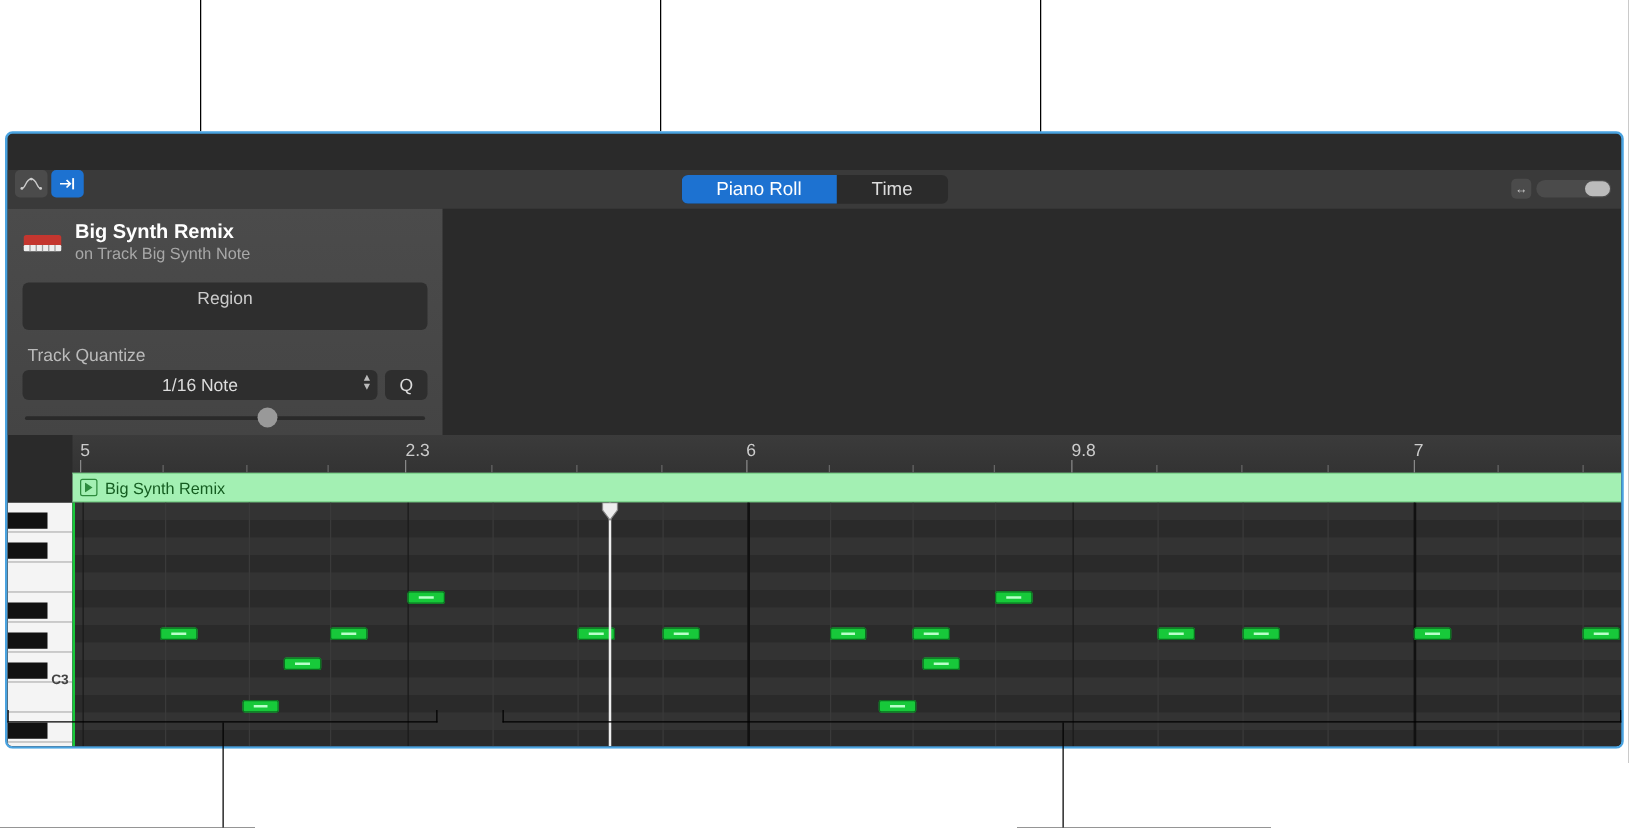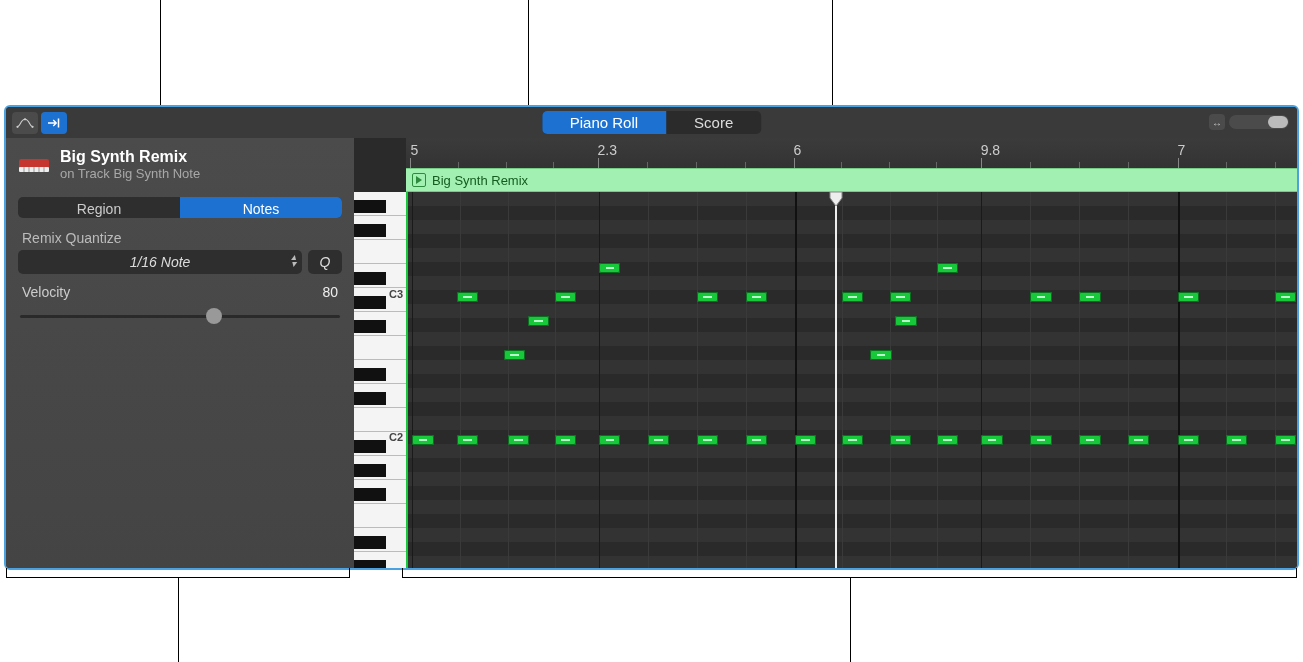--- a/index.html
+++ b/index.html
@@ -17,23 +17,23 @@
     overflow: hidden;
     background: #2a2a2a;
     position: relative;
   }
 
   
   .toolbar {
     background: #3a3a3a;
     height: 31px;
     display: flex;
-    align-items: center;
     position: relative;
     padding: 0 6px;
+    margin-top: 29px;
   }
   .toolbtn {
     width: 26px; height: 22px;
     border-radius: 4px;
     display: flex; align-items: center; justify-content: center;
     margin-right: 3px;
   }
   .toolbtn svg { width: 18px; height: 14px; }
   .toolbtn.dark { background: #4b4b4b; }
   .toolbtn.blue { background: #1d72d1; }
@@ -68,47 +68,47 @@
   }
   .zoom-slider .track {
     flex:1; height:14px; background:#4b4b4b; border-radius:7px; position:relative;
   }
   .zoom-slider .thumb {
     position:absolute; right:1px; top:1px; width:20px; height:12px;
     background:#bbb; border-radius:6px;
   }
 
   
-  .main { display:flex; height: 430px; }
+  .main { display:flex; height: 430px; flex-direction: column; }
   .inspector {
     width: 348px;
     background: linear-gradient(#4b4b4b,#444);
     position: relative;
   }
   .track-header {
     display:flex; align-items:center;
     padding: 10px 12px 4px 12px;
   }
   .track-header .icon {
     width:34px;height:24px;
     margin-right:8px;
   }
   .track-header .title { color:#fff; font-size:16px; font-weight:600; }
   .track-header .sub { color:#a8a8a8; font-size:13px; }
 
   .rn-seg {
     margin: 12px 12px 0 12px;
-    display:flex; background:#2e2e2e; border-radius:5px; overflow:hidden; height:21px;
+    display:flex; background:#2e2e2e; border-radius:5px; overflow:hidden; height:38px;
   }
   .rn-seg > div { flex:1; text-align:center; padding:4px 0; font-size:14px; cursor:pointer; }
   .rn-seg > div.active { background:#1d72d1; color:#fff; }
 
   .sec-label { padding: 12px 16px 4px 16px; color:#bbb; font-size:14px; }
 
-  .quant-row { display:flex; padding: 0 12px; gap:6px;font-style:italic; }
+  .quant-row { display:flex; padding: 0 12px; gap:6px; }
   .quant-select {
     flex:1; background:#2e2e2e; border-radius:5px; height:24px;
     display:flex; align-items:center; justify-content:center; position:relative;
     color:#ddd; font-size:14px;
   }
   .quant-select .chev {
     position:absolute; right:6px; top:3px; font-size:10px; color:#bbb;
     display:flex; flex-direction:column; line-height:7px;
   }
   .qbtn {
@@ -169,21 +169,21 @@
   .playhead {
     position:absolute; top:0; bottom:0; width:2px; background:#eee;
   }
   .playhead .head {
     position:absolute; top:0; left:-7px; width:16px; height:16px;
   }
 
   
   .wkey { position:absolute; left:0; width:52px; height:24px; background:#f4f4f4; border-bottom:1px solid #bbb; }
   .bkey { position:absolute; left:0; width:32px; height:13px; background:#111; z-index:2; }
-  .klabel { position:absolute; right:3px; font-size:11px; color:#444; font-weight:600;}
+  .klabel { position:absolute; right:3px; font-size:11px; color:#444; font-weight:600;margin-top:40px;}
 
   
   .callout { position:absolute; background:#000; }
   .callout.v { width:1px; }
   .bracket { position:absolute; border-left:1px solid #000; border-right:1px solid #000; border-bottom:1px solid #000; height:10px; }
 </style>
 </head>
 <body>
 
 <div class="callout v" style="left:160px; top:0; height:105px;"></div>
@@ -203,21 +203,21 @@
     </div>
     <div class="toolbtn blue">
       <svg viewBox="0 0 24 16">
           <path d="M4 8 L14 8 M11 4 L15 8 L11 12" stroke="#fff" stroke-width="1.8" fill="none"></path>
           <rect x="17" y="2" width="2" height="12" fill="#fff"></rect>
         </svg>
     </div>
 
     <div class="view-seg">
       <div id="vt0" class="active">Piano Roll</div>
-      <div id="vt1">Score</div>
+      <div id="vt1">Time</div>
     </div>
 
     <div class="zoom-slider">
       <div class="arrows">↔</div>
       <div class="track">
         <div class="thumb"></div>
       </div>
     </div>
   </div>
 
@@ -236,39 +236,34 @@
             </svg>
         </div>
         <div>
           <div class="title">Big Synth Remix</div>
           <div class="sub">on Track Big Synth Note</div>
         </div>
       </div>
 
       <div class="rn-seg">
         <div id="rn0">Region</div>
-        <div id="rn1" class="active">Notes</div>
-      </div>
-
-      <div class="sec-label">Remix Quantize</div>
+      </div>
+
+      <div class="sec-label">Track Quantize</div>
       <div class="quant-row">
         <div class="quant-select">
           <span>1/16 Note</span>
           <span class="chev">
               <span>▴</span>
               <span>▾</span>
             </span>
         </div>
         <div class="qbtn">Q</div>
       </div>
 
-      <div class="vel-row">
-        <span>Velocity</span>
-        <span style="color:#eee">80</span>
-      </div>
       <div class="vel-slider">
         <div class="track"></div>
         <div class="thumb" style="left:58%;"></div>
       </div>
     </div>
 
     <div class="piano-area">
       <div class="ruler" id="ruler" style="margin-left:52px;">
           <div class="bar" style="left: 0.5%;">5</div>
           <div class="bar" style="left: 21.5%;">2.3</div>

